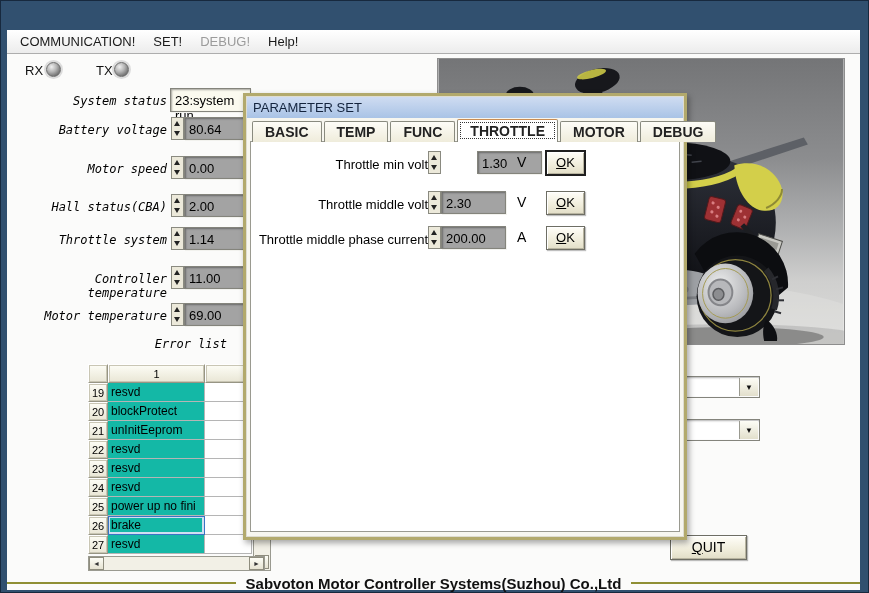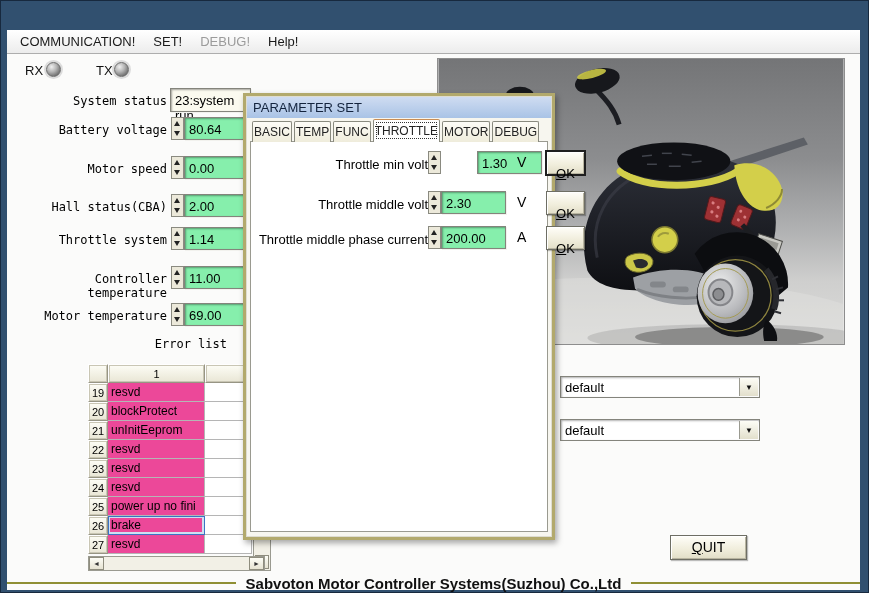--- a/index.html
+++ b/index.html
@@ -23,47 +23,47 @@
     color:#fff; font-size:12px; font-weight:bold; text-align:center; line-height:16px;
     box-shadow: inset 0 1px 0 rgba(255,255,255,.55), 0 1px 1px rgba(0,0,0,.4); cursor:pointer; }
   .menubar { position:absolute; left:7px; top:30px; width:853px; height:24px;
     background:linear-gradient(#ffffff,#ececec); border-bottom:1px solid #adadad;
     display:flex; align-items:center; padding-left:4px; font-size:13px; color:#1a1a1a; }
   .menu-item { padding:3px 9px; cursor:pointer; }
   .menu-item.disabled { color:#9b9b9b; }
   .content { position:absolute; left:7px; top:54px; width:853px; height:536px; background:#fbfbfa; }
 
   
-  .mono { font-family:"DejaVu Sans Mono", monospace; }
+  .mono { font-family:"DejaVu Sans Mono", monospace;font-style:italic; }
   .led-label { position:absolute; font-size:13px; color:#111; }
   .led { position:absolute; width:15px; height:15px; border-radius:50%;
     background:radial-gradient(circle at 35% 30%, #efefef, #b5b5b5 40%, #7d7d7d 70%, #565656 100%);
     border:1px solid #6a6a6a; box-shadow:0 0 0 2px #dcdcdc; }
   .fld-label { position:absolute; left:0; width:160px; text-align:right; font-size:12px; color:#000; }
-  .sunken { background:#86efac; border:1px solid #84847c;
+  .sunken { background:#a3a3a3; border:1px solid #84847c;
     box-shadow: inset 1px 1px 2px rgba(0,0,0,.35), 1px 1px 0 #f2f2ee; }
   .status-box { position:absolute; left:163px; top:34px; width:81px; height:24px;
     background:#fbfaef; font-size:13px; padding:4px 0 0 4px; color:#000; }
   .spin { position:absolute; width:13px; height:23px; background:#ece9da; border:1px solid #8a8a80;
     display:flex; flex-direction:column; }
   .spin div { flex:1; position:relative; }
   .spin .up::after, .spin .dn::after { content:""; position:absolute; left:2px;
     border-left:3.5px solid transparent; border-right:3.5px solid transparent; }
   .spin .up::after { top:3px; border-bottom:5px solid #222; }
   .spin .dn::after { bottom:3px; border-top:5px solid #222; }
   .val-box { position:absolute; height:23px; font-size:13px; padding:4px 0 0 4px; color:#000; }
 
   
   .etable { position:absolute; left:81px; top:310px; }
   .trow { display:flex; }
   .hcell, .ncell { width:20px; height:19px; background:linear-gradient(#fdfdf6,#e9e6d5);
     border:1px solid #fff; border-right-color:#979584; border-bottom-color:#979584;
     box-shadow:inset 0 0 0 1px #c9c6b4; font-size:11px; text-align:center; line-height:18px; color:#000; }
   .hc1 { width:97px; } .hc2 { width:47px; }
-  .tcell { width:97px; height:19px; background:#ec4899; border-right:1px solid #b5b5b5;
+  .tcell { width:97px; height:19px; background:#14b8a6; border-right:1px solid #b5b5b5;
     border-bottom:1px solid #b5b5b5; font-size:12px; padding:2px 8px 0 3px; color:#000;
     white-space:nowrap; overflow:hidden; }
   .tcell2 { width:47px; height:19px; background:#fff; border-right:1px solid #b5b5b5;
     border-bottom:1px solid #b5b5b5; }
   .tcell.sel { outline:1px solid #3b74c4; outline-offset:-1px; box-shadow: inset 0 0 0 2px #cfe0f2; }
   .vscroll { position:absolute; left:246px; top:310px; width:18px; height:207px;
     background:#f2f0e6; border:1px solid #9a9a90; }
   .vscroll .arr { position:absolute; left:1px; width:14px; height:14px;
     background:linear-gradient(#fdfdf6,#e6e3d2); border:1px solid #8f8d7e;
     font-size:7px; text-align:center; line-height:13px; color:#333; }
@@ -91,37 +91,37 @@
   .quit-btn { position:absolute; left:663px; top:481px; width:77px; height:25px;
     font-size:14px; padding-top:3px; }
 
   
   .footer { position:absolute; left:0px; top:518px; width:853px; height:22px;
     display:flex; align-items:center; }
   .footer .line { flex:1; height:2px; background:#8f8f34; }
   .footer .txt { padding:0 10px; font-size:15px; font-weight:bold; color:#111; white-space:nowrap; }
 
   
-  .dialog { position:absolute; left:236px; top:39px; width:312px; height:447px;
+  .dialog { position:absolute; left:236px; top:39px; width:444px; height:447px;
     background:#f7f6ef; border:3px solid #b2a96c; box-shadow:2px 3px 6px rgba(0,0,0,.35), inset 0 0 0 1px #dedcd0;
     z-index:10; }
   .dlg-title { position:absolute; left:1px; top:1px; right:1px; height:21px;
     background:linear-gradient(#cfdcf1,#a9c3e6); font-size:13px; color:#13233d;
     padding:3px 0 0 6px; }
   .tabs { position:absolute; left:6px; top:25px; display:flex; gap:2px; z-index:3; }
-  .tab { height:21px; line-height:20px; padding:0 1px; font-size:12px; color:#222;
+  .tab { height:21px; line-height:20px; padding:0 12px; font-size:14px; color:#222;
     background:linear-gradient(#fdfcf7,#efecdb); border:1px solid #898a7f; border-bottom:none;
-    border-radius:2px 2px 0 0; cursor:pointer; }
+    border-radius:2px 2px 0 0; cursor:pointer;font-weight:bold; }
   .tab.active { background:#fff; height:23px; margin-top:-2px; line-height:22px;
     outline:1px dotted #333; outline-offset:-4px; border-color:#c98d53 #898a7f #fff #898a7f; }
   .tabpanel { position:absolute; left:4px; right:4px; top:45px; bottom:5px;
     background:#fff; border:1px solid #9a9a90; }
   .dlg-label { position:absolute; width:180px; text-align:right; font-size:13px; color:#000; }
   .unit { position:absolute; font-size:14px; color:#000; }
-  .ok-btn { position:absolute; left:300px; width:39px; height:24px; font-size:13px; padding-top:14px; }
+  .ok-btn { position:absolute; left:300px; width:39px; height:24px; font-size:13px; padding-top:3px; }
   .ok-default { border:1px solid #1f1f1f; box-shadow: 0 0 0 1px #1f1f1f, inset 1px 1px 0 #fff, inset -1px -1px 0 #b8b4a0; }
 </style>
 </head>
 <body>
 
 <div class="screen">
 
 
   <div class="menubar">
     <div class="menu-item">COMMUNICATION!</div>

